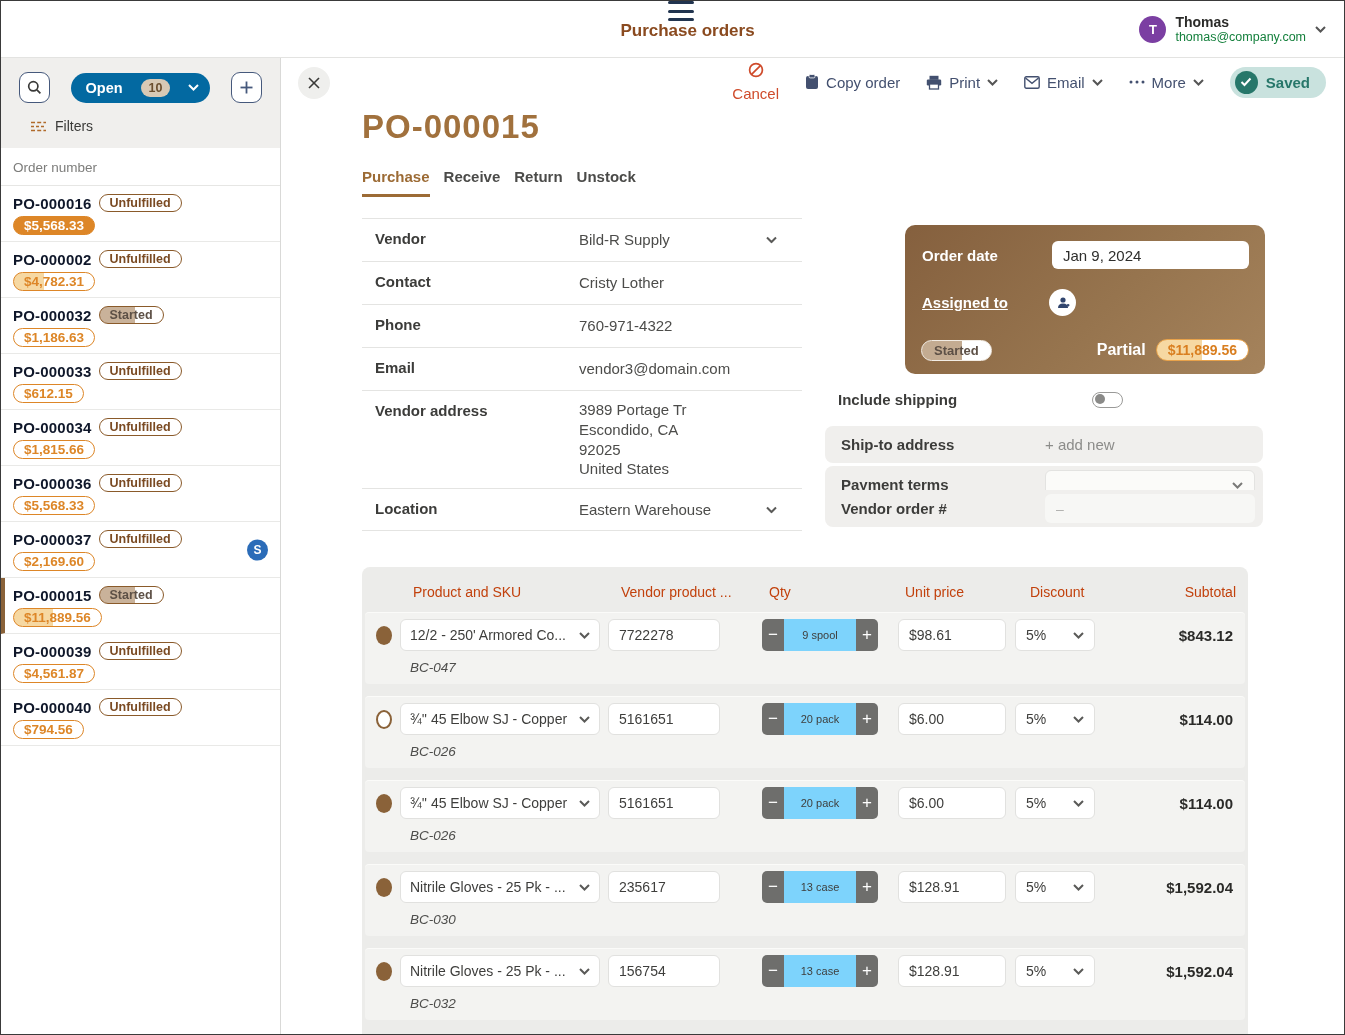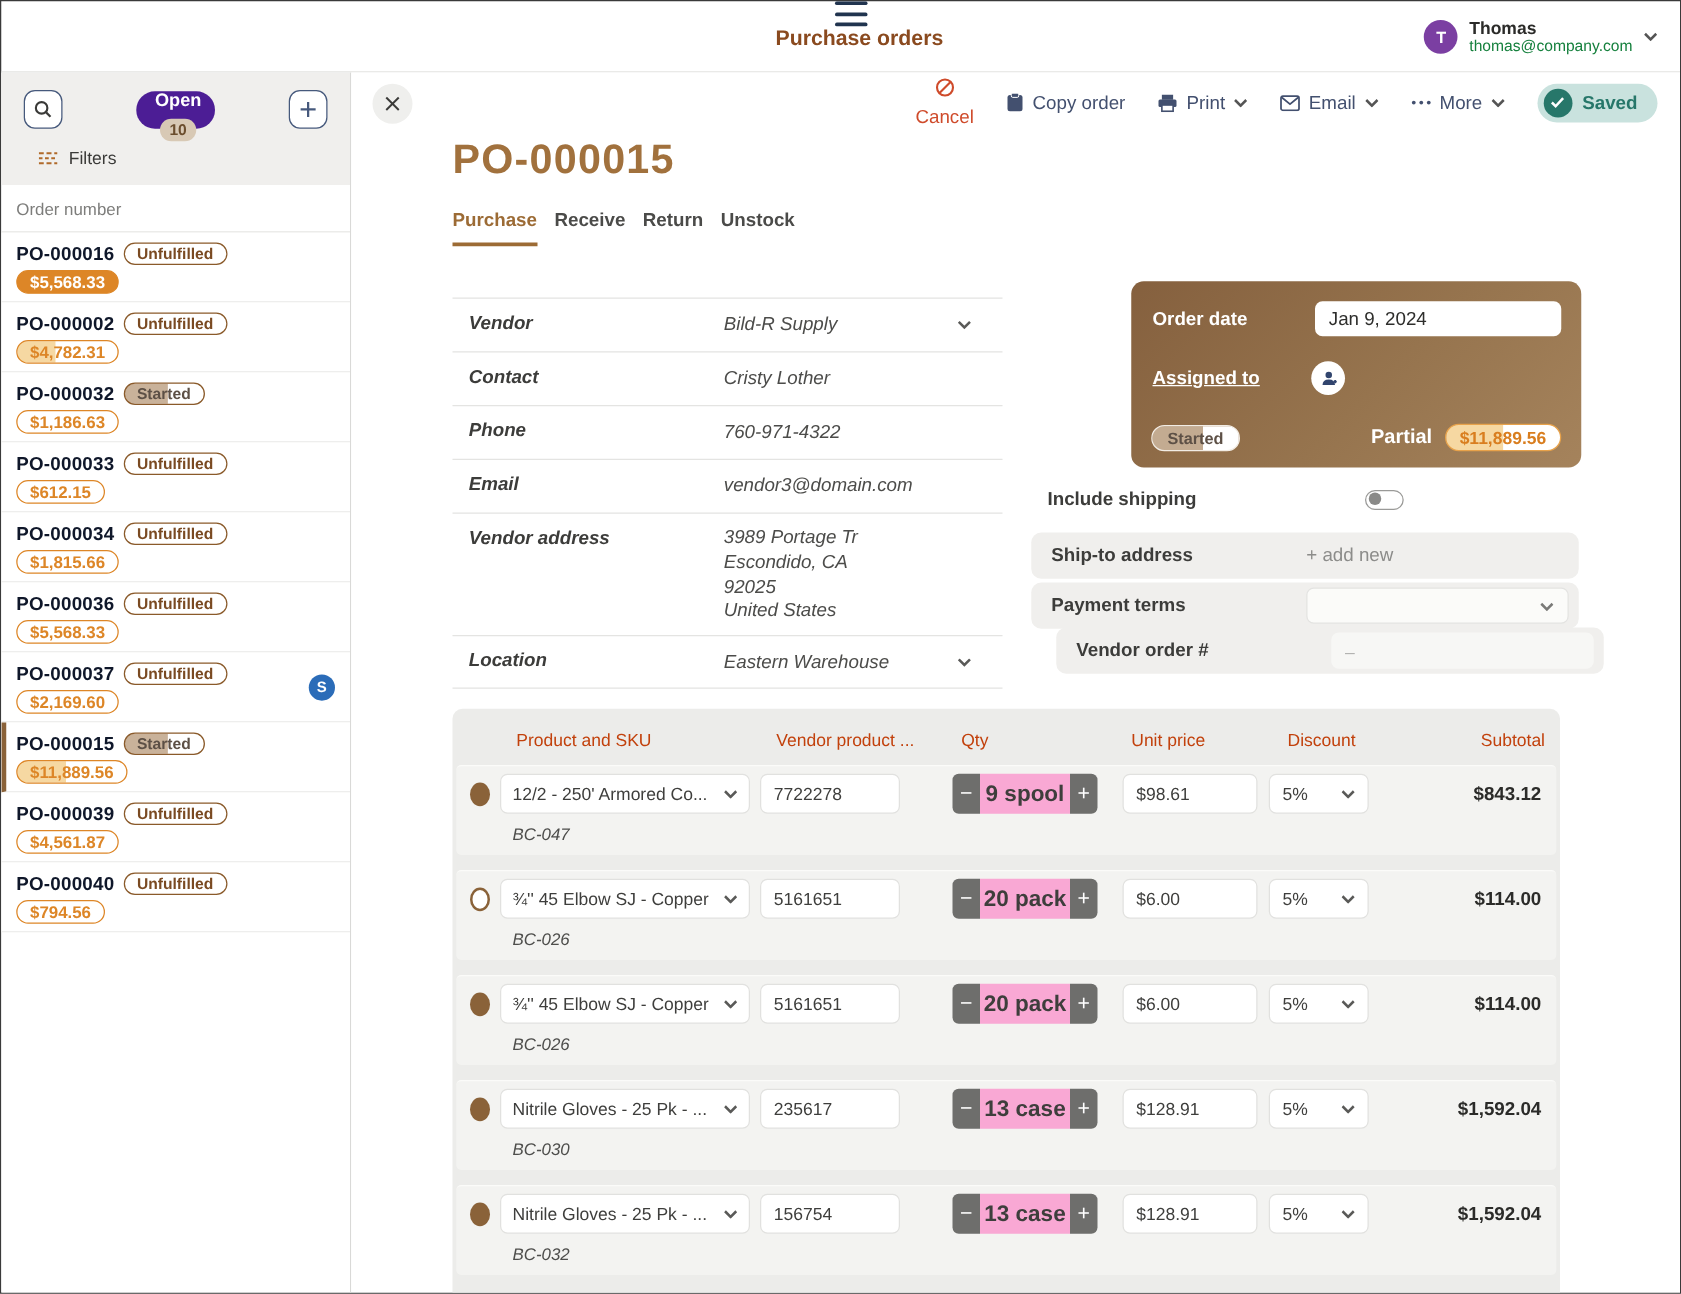--- a/index.html
+++ b/index.html
@@ -22,21 +22,21 @@
   .chev { width:11px; height:7px; }
   .chev polyline { fill:none; stroke:#555; stroke-width:2; }
   
   .app { display:flex; height:977px; }
   .sidebar { width:280px; min-width:280px; border-right:1px solid #d9d9d7; background:#fff; display:flex; flex-direction:column; overflow:hidden; }
   .main { flex:1; position:relative; background:#fff; overflow:hidden; }
   
   .side-head { background:#f0efed; padding:14px 18px 12px 18px; }
   .side-head-row { display:flex; align-items:center; justify-content:space-between; }
   .sq-btn { width:31px; height:31px; background:#fff; border:1.5px solid #46597c; border-radius:9px; display:flex; align-items:center; justify-content:center; cursor:pointer; }
-  .open-pill { height:30px; background:#4c1d95; border-radius:16px; display:flex; align-items:center; gap:6px; padding:0 11px 0 15px; cursor:pointer;flex-direction:column; }
+  .open-pill { height:30px; background:#0369a1; border-radius:16px; display:flex; align-items:center; gap:18px; padding:0 11px 0 15px; cursor:pointer; }
   .open-pill .lbl { color:#fff; font-size:14.5px; font-weight:bold; }
   .count-pill { background:#d8c9b5; color:#6b4e2e; font-size:12.5px; font-weight:bold; border-radius:10px; padding:2px 8px; }
   .open-pill .chev polyline { stroke:#fff; }
   .filters-row { display:flex; align-items:center; gap:9px; margin:15px 0 2px 12px; cursor:pointer; }
   .filters-row .txt { font-size:14px; color:#3a3a38; }
   .list-header { padding:12px 12px 10px 12px; color:#7d7d7b; font-size:13.5px; border-bottom:1px solid #e6e6e4; }
   .order-list { overflow:hidden; }
   .order-item { position:relative; height:56px; padding:8px 12px 0 12px; border-bottom:1px solid #e9e9e7; cursor:pointer; background:#fff; }
   .order-item.selected { border-left:4px solid #8a6239; padding-left:8px; }
   .oi-top { display:flex; align-items:center; gap:7px; }
@@ -54,21 +54,21 @@
   .action.cancel { color:#cf4b2b;flex-direction:column; }
   .saved-pill { display:flex; align-items:center; gap:8px; background:#c9e2de; border-radius:17px; padding:4px 16px 4px 5px; cursor:pointer; }
   .saved-check { width:23px; height:23px; border-radius:50%; background:#27776a; display:flex; align-items:center; justify-content:center; }
   .saved-pill .txt { color:#27776a; font-weight:bold; font-size:15px; }
   
   .po-title { position:absolute; left:81px; top:50px; font-size:33px; font-weight:bold; color:#a1713d; letter-spacing:1px; }
   .tabs { position:absolute; left:81px; top:110px; display:flex; gap:14px; }
   .tab { font-size:15px; font-weight:bold; color:#4b4b49; padding-bottom:9px; cursor:pointer; }
   .tab.active { color:#9c6b35; border-bottom:3px solid #9c6b35; }
   
-  .vform { position:absolute; left:81px; top:180px; width:440px;font-style:italic; }
+  .vform { position:absolute; left:81px; top:160px; width:440px; }
   .vrow { display:flex; border-top:1px solid #e4e4e2; min-height:43px; align-items:center; position:relative; padding:9px 0; }
   .vrow:last-child { border-bottom:1px solid #e4e4e2; }
   .vrow .vlabel { width:217px; padding-left:13px; font-weight:bold; font-size:15px; color:#3c3c3a; align-self:flex-start; padding-top:2px; }
   .vrow .vvalue { font-size:15px; color:#4c4c4a; white-space:pre-line; line-height:1.32; }
   .vrow .row-chev { position:absolute; right:25px; top:50%; transform:translateY(-50%); }
   .vrow .row-chev polyline { stroke:#5a5a58; }
   
   .panel { position:absolute; left:624px; top:167px; width:360px; height:149px; border-radius:10px;
     background:linear-gradient(135deg,#85603e 0%,#96744e 55%,#a5835c 100%); padding:16px 16px; color:#fff; }
   .panel-label { font-size:15px; font-weight:bold; color:#fff; }
@@ -104,21 +104,21 @@
   .dot { margin-left:11px; width:16px; height:19px; border-radius:50%; background:#8a6239; flex:none; }
   .dot.outline { background:#fff; border:2.5px solid #8a6239; }
   .ctl { height:32px; background:#fff; border:1px solid #e1e1df; border-radius:6px; display:flex; align-items:center; font-size:14px; color:#3e3e3c; }
   .product-select { margin-left:8px; width:200px; padding:0 9px; cursor:pointer; justify-content:space-between; }
   .product-select .pname { white-space:nowrap; overflow:hidden; max-width:168px; }
   .vendor-input { margin-left:8px; width:112px; padding-left:10px; cursor:text; }
   .stepper { margin-left:42px; display:flex; align-items:center; }
   .step-btn { width:22px; height:32px; background:#6e6e6c; color:#fff; font-size:17px; display:flex; align-items:center; justify-content:center; cursor:pointer; flex:none; }
   .step-btn.minus { border-radius:5px 0 0 5px; }
   .step-btn.plus { border-radius:0 5px 5px 0; }
-  .qty-val { width:72px; height:32px; background:#f9a8d4; display:flex; align-items:center; justify-content:center; font-size:18px; color:#3e3e3c; cursor:text;font-weight:bold; }
+  .qty-val { width:72px; height:32px; background:#7dd3fc; display:flex; align-items:center; justify-content:center; font-size:11px; color:#3e3e3c; cursor:text; }
   .price-input { margin-left:20px; width:108px; padding-left:10px; cursor:text; }
   .discount-select { margin-left:9px; width:80px; padding:0 10px; justify-content:space-between; cursor:pointer; }
   .subtotal { flex:1; text-align:right; padding-right:12px; font-weight:bold; font-size:15px; color:#2b2b29; align-self:center; }
   .sku { position:absolute; left:45px; top:47px; font-style:italic; font-size:13.5px; color:#4e4e4c; }
   .ctl-chev { width:11px; height:7px; flex:none; }
   .ctl-chev polyline { fill:none; stroke:#5a5a58; stroke-width:2; }
 </style>
 </head>
 <body>
 
@@ -360,21 +360,21 @@
       <span class="gvalue">+ add new</span>
     </div>
     <div class="grey-row" style="top:408px;">
       <span class="glabel">Payment terms</span>
       <div class="pay-select">
         <svg class="chev" viewBox="0 0 11 7">
             <polyline points="1,1 5.5,5.5 10,1"></polyline>
           </svg>
       </div>
     </div>
-    <div class="grey-row" style="top:444px;margin-left:20px;">
+    <div class="grey-row" style="top:432px;">
       <span class="glabel">Vendor order #</span>
       <div class="vo-input">–</div>
     </div>
 
     <div class="items-table">
       <div class="tbl-head">
         <span class="th-product">Product and SKU</span>
         <span class="th-vendor">Vendor product ...</span>
         <span class="th-qty">Qty</span>
         <span class="th-unit">Unit price</span>

